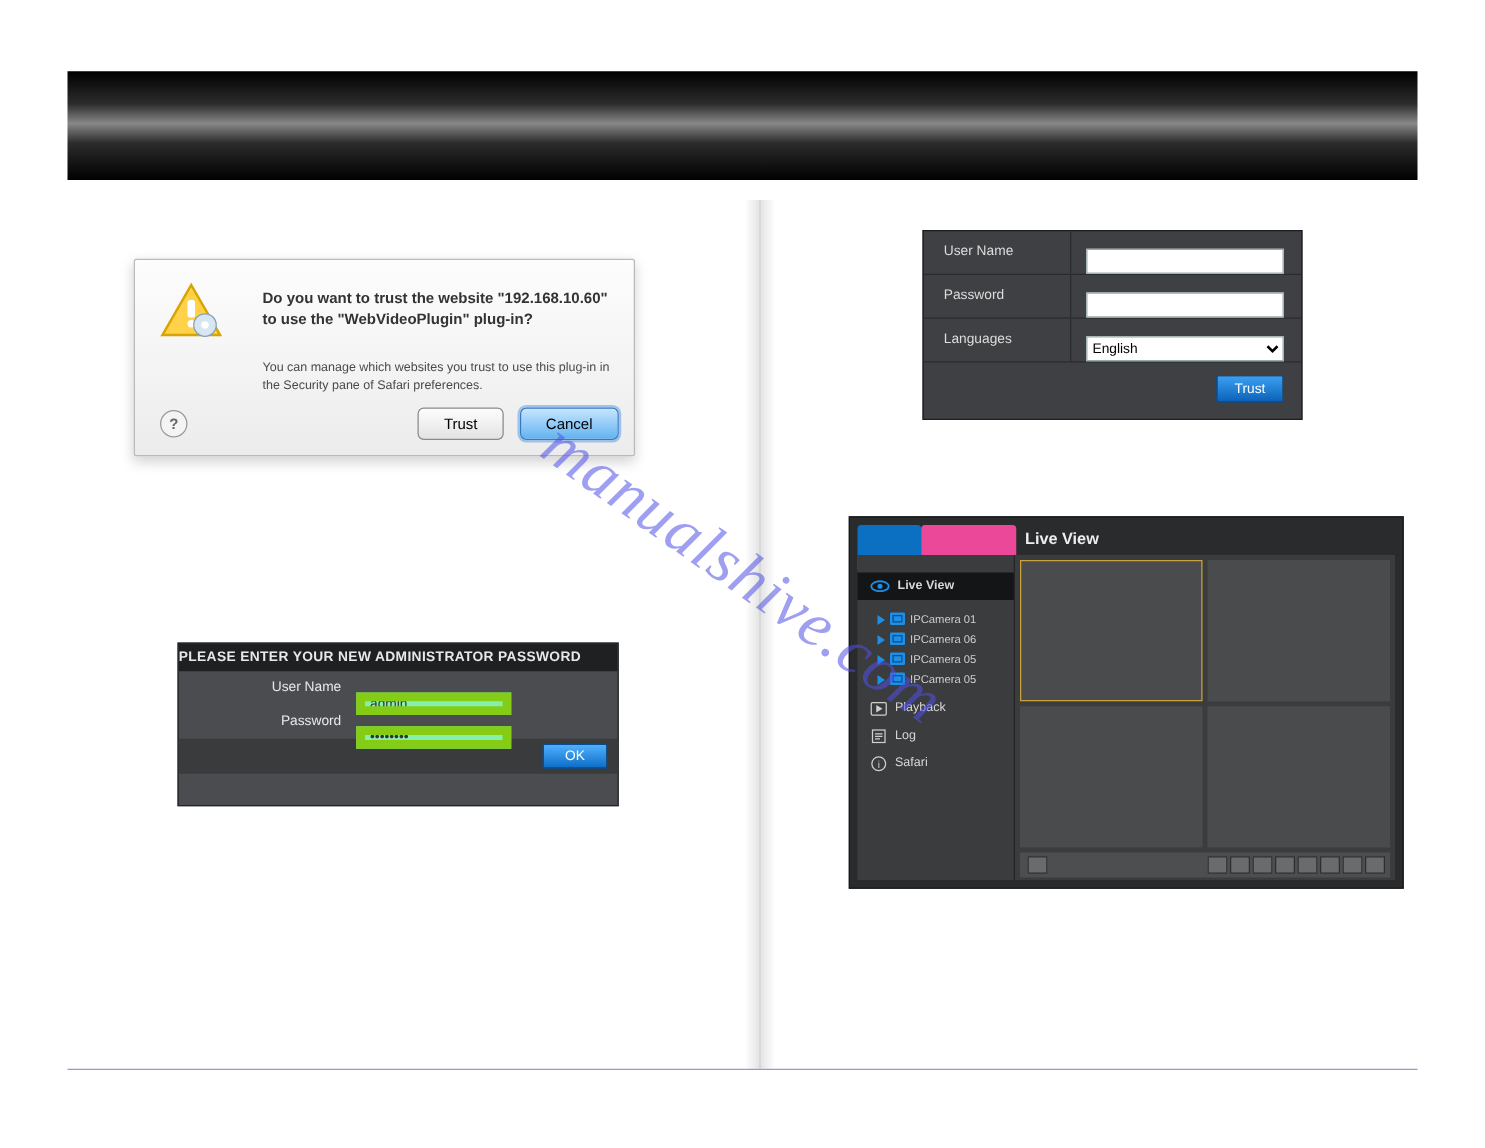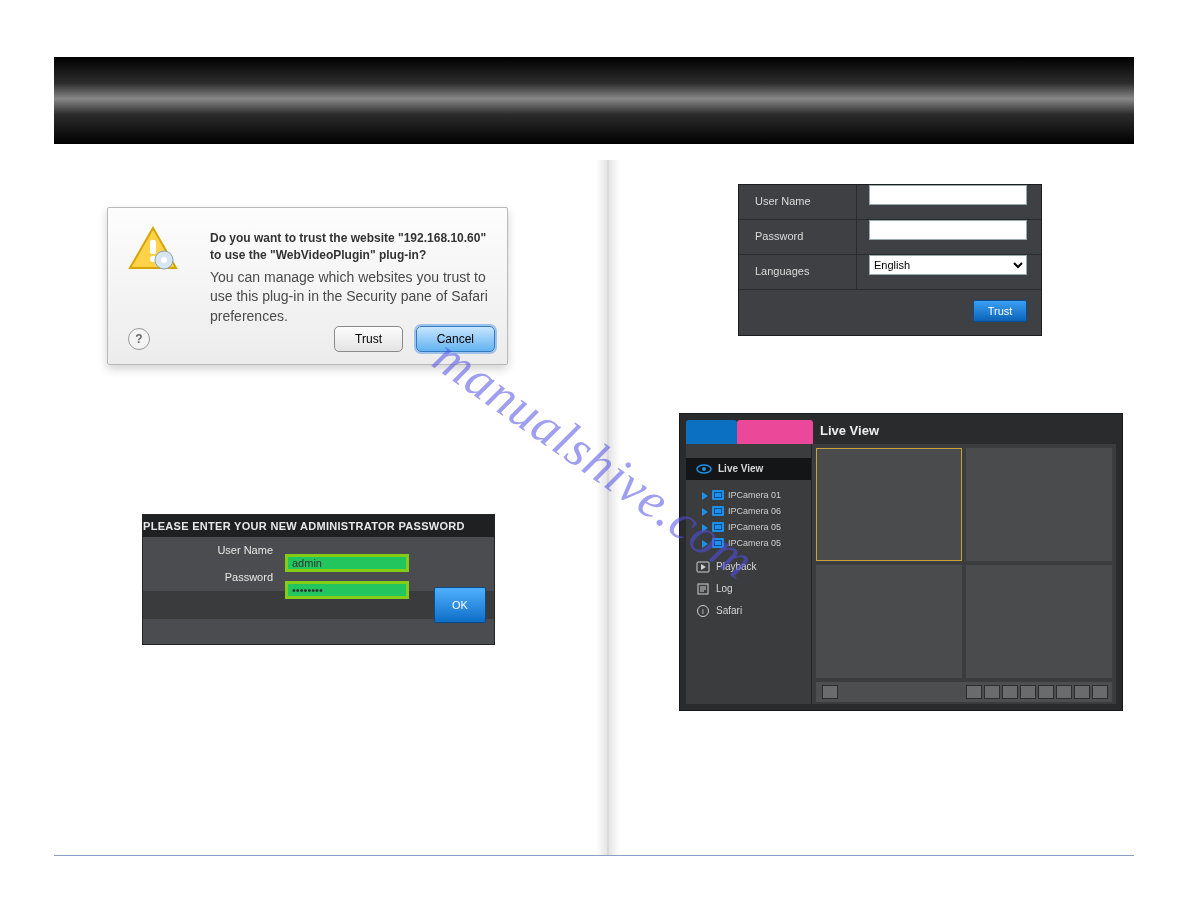--- a/index.html
+++ b/index.html
@@ -17,54 +17,54 @@
     background: linear-gradient(to right, rgba(0,0,0,0) 0%, rgba(0,0,0,.10) 45%, rgba(0,0,0,.18) 50%, rgba(0,0,0,.10) 55%, rgba(0,0,0,0) 100%); }
 
   .footer-line { position: absolute; left: 54px; top: 855px; width: 1080px; height: 1px; background: #8aa0c7; }
 
   
   .safari-dlg { position: absolute; left: 107px; top: 207px; width: 401px; height: 158px;
     background: linear-gradient(#fdfdfd, #ececec); border: 1px solid #b9b9b9; border-radius: 2px;
     box-shadow: 0 4px 10px rgba(0,0,0,.18); font: 12px/1.4 "Lucida Grande", Helvetica, sans-serif; color: #333; }
   .safari-icon { position: absolute; left: 20px; top: 18px; width: 50px; height: 44px; }
   .safari-text { position: absolute; left: 102px; top: 22px; width: 280px; }
-  .safari-text h4 { font-size: 12px; font-weight: 700; margin-bottom: 4px; }
-  .safari-text p  { font-size: 14px; color: #4a4a4a; }
+  .safari-text h4 { font-size: 12px; font-weight: 700; margin-bottom: 24px; }
+  .safari-text p  { font-size: 10px; color: #4a4a4a; }
   .safari-help { position: absolute; left: 20px; bottom: 14px; width: 22px; height: 22px;
     border: 1px solid #9a9a9a; border-radius: 50%; display: flex; align-items: center; justify-content: center;
     font-weight: 700; color: #666; background: #f4f4f4; }
   .mac-btn { position: absolute; bottom: 12px; height: 26px; padding: 0 20px;
     border: 1px solid #8a8a8a; border-radius: 5px; background: linear-gradient(#fdfdfd, #e3e3e3);
     font: 12px/24px "Lucida Grande", sans-serif; }
   .mac-btn.trust  { right: 104px; }
   .mac-btn.cancel { right: 12px; background: linear-gradient(#c7e5ff, #62b3f0); border-color: #3579c1;
     box-shadow: 0 0 0 2px rgba(80,150,230,.5); color: #000; }
 
   
   .login-panel { position: absolute; left: 738px; top: 184px; width: 304px; height: 152px;
     background: #3f4043; border: 1px solid #1c1d1f; font: 11px/1 Arial, sans-serif; color: #dcdcdc; }
   .login-row { display: flex; height: 35px; border-bottom: 1px solid #2a2b2d; }
   .login-row:last-of-type { border-bottom: none; }
   .login-label { width: 118px; padding: 11px 0 0 16px; border-right: 1px solid #2a2b2d; }
-  .login-field { flex: 1; display: flex; align-items: flex-start; padding: 0 12px; }
+  .login-field { flex: 1; display: flex; align-items: flex-end; padding: 0 12px; }
   .login-field input { width: 158px; height: 20px; background: #fff; border: 1px solid #9aa; font: 11px/18px Arial; padding: 0 4px; }
   .login-field select { width: 158px; height: 20px; background: #fff; border: 1px solid #9aa; font: 11px/18px Arial; }
   .login-footer { height: 42px; display: flex; align-items: center; justify-content: flex-end; padding-right: 14px; }
   .login-btn { width: 54px; height: 22px; background: linear-gradient(#3ca0f2, #0b63b8);
     border: 1px solid #0a4d8e; color: #fff; font: 11px/20px Arial; border-radius: 2px; }
 
   
   .admin-dlg { position: absolute; left: 142px; top: 514px; width: 353px; height: 131px;
     background: #4b4c4f; border: 1px solid #232425; font: 11px/1 Arial; color: #e8e8e8; }
   .admin-head { background: #1f2022; height: 22px; font: 700 11px/22px Arial; letter-spacing: .3px; }
   .admin-row { display: flex; align-items: center; height: 27px; }
   .admin-row label { width: 142px; text-align: right; padding-right: 12px; }
-  .admin-row input { width: 124px; height: 18px; background: #22c55e; border: 3px solid #84cc16; font: 11px/16px Arial; color: #333; padding: 0 4px; margin-top: 25px; }
+  .admin-row input { width: 124px; height: 18px; background: #86efac; border: 7px solid #84cc16; font: 11px/16px Arial; color: #333; padding: 0 4px; margin-top: 25px; }
   .admin-foot { height: 28px; background: #3a3b3d; display: flex; justify-content: flex-end; align-items: center; padding-right: 8px; }
-  .ok-btn { width: 52px; height: 36px; background: linear-gradient(#4fb0ff, #0e6ec6);
+  .ok-btn { width: 52px; height: 20px; background: linear-gradient(#4fb0ff, #0e6ec6);
     border: 1px solid #0a4d8e; color: #fff; font: 11px/18px Arial; border-radius: 2px; }
 
   
   .liveview { position: absolute; left: 679px; top: 413px; width: 444px; height: 298px;
     background: #2a2b2d; border: 1px solid #171819; font: 11px/1 Arial; color: #dcdcdc; }
   .lv-tabs { position: absolute; left: 6px; top: 6px; display: flex; gap: 0; }
   .lv-tab { height: 32px; padding: 18px 10px; font: 700 10px/22px Arial; color: #fff;
     border-top-left-radius: 3px; border-top-right-radius: 3px; }
   .lv-tab.active { background: #0b70c2; }
   .lv-tab.idle   { background: #ec4899; }

